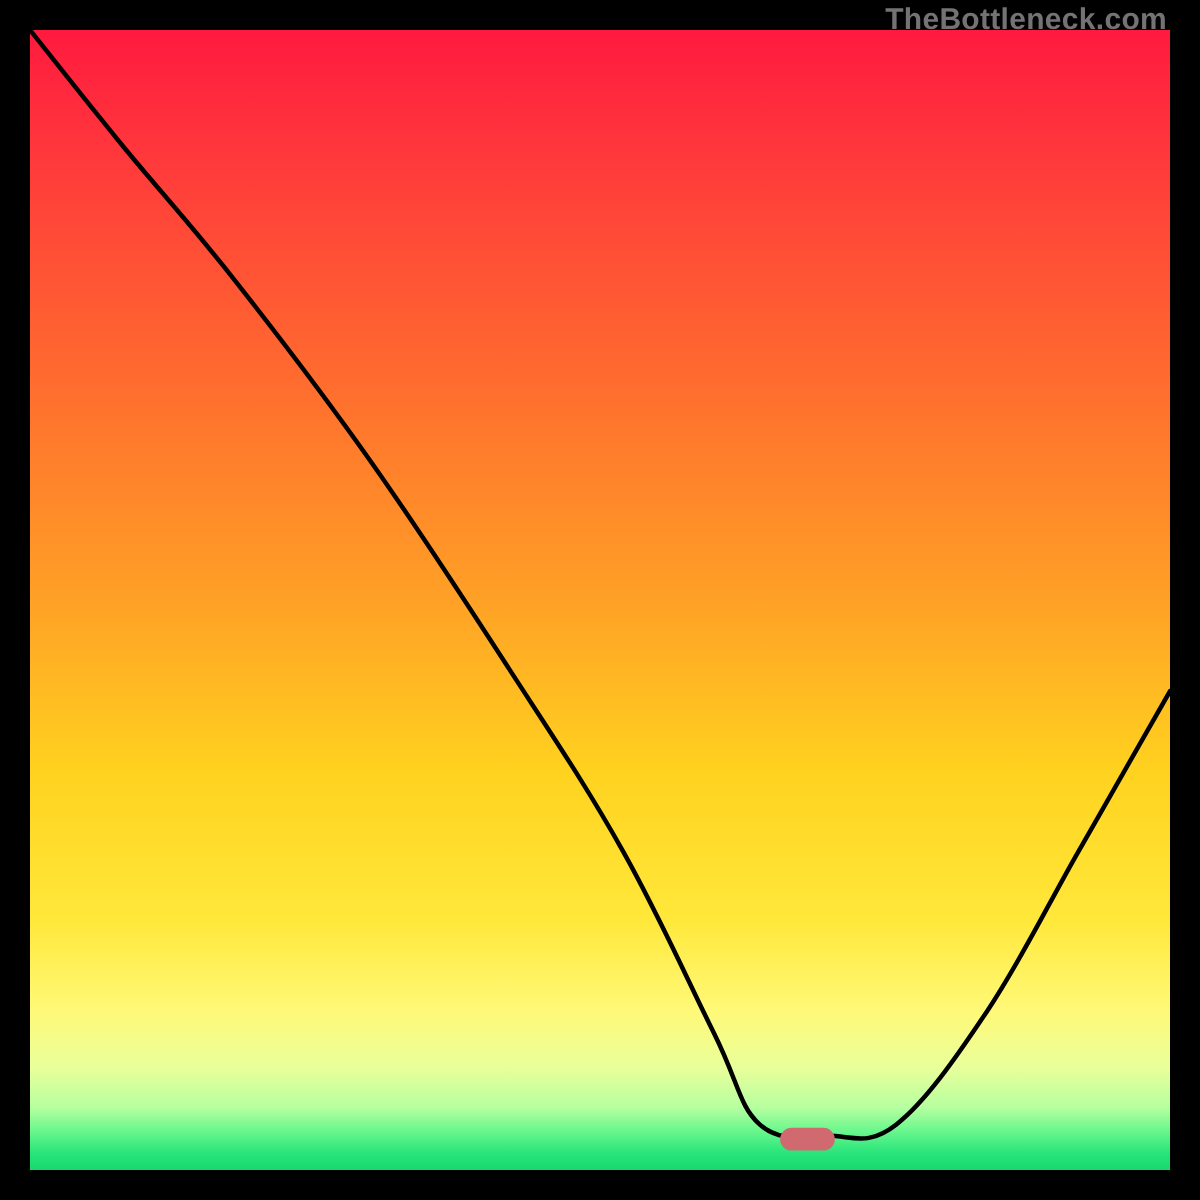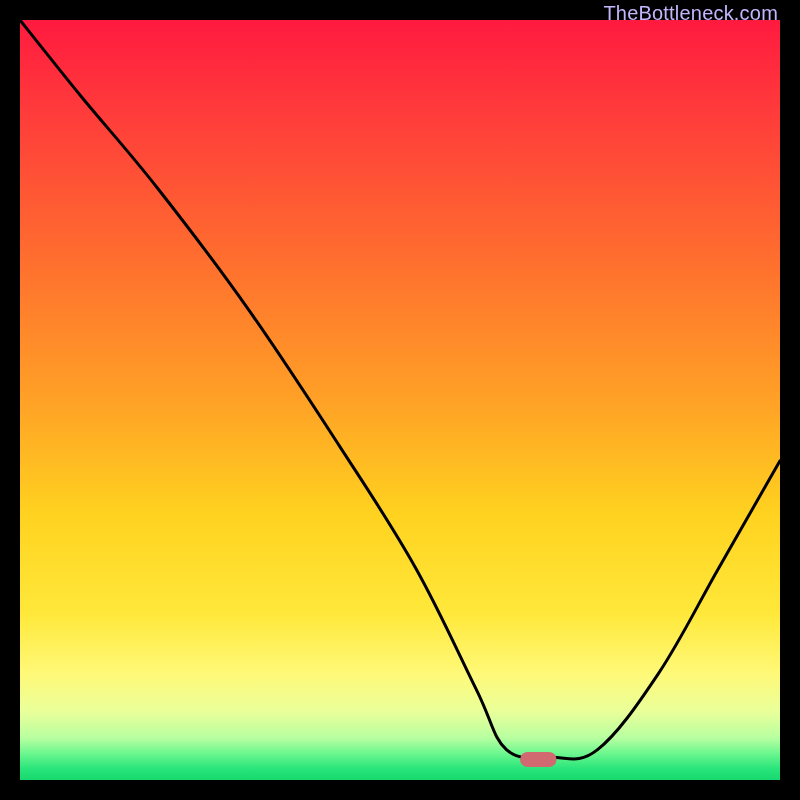--- a/index.html
+++ b/index.html
@@ -24,22 +24,22 @@
     top: 20px;
     width: 760px;
     height: 760px;
   }
   .watermark {
     position: absolute;
     top: 2px;
     right: 22px;
     font-family: Arial, Helvetica, sans-serif;
     font-size: 20px;
-    font-weight: 400;
-    color: #c4b5fd;
+    font-weight: 700;
+    color: #737373;
     letter-spacing: 0.2px;
   }
   svg { display: block; }
 </style>
 </head>
 <body>
 
 <div class="frame">
   <div class="watermark">TheBottleneck.com</div>
 

